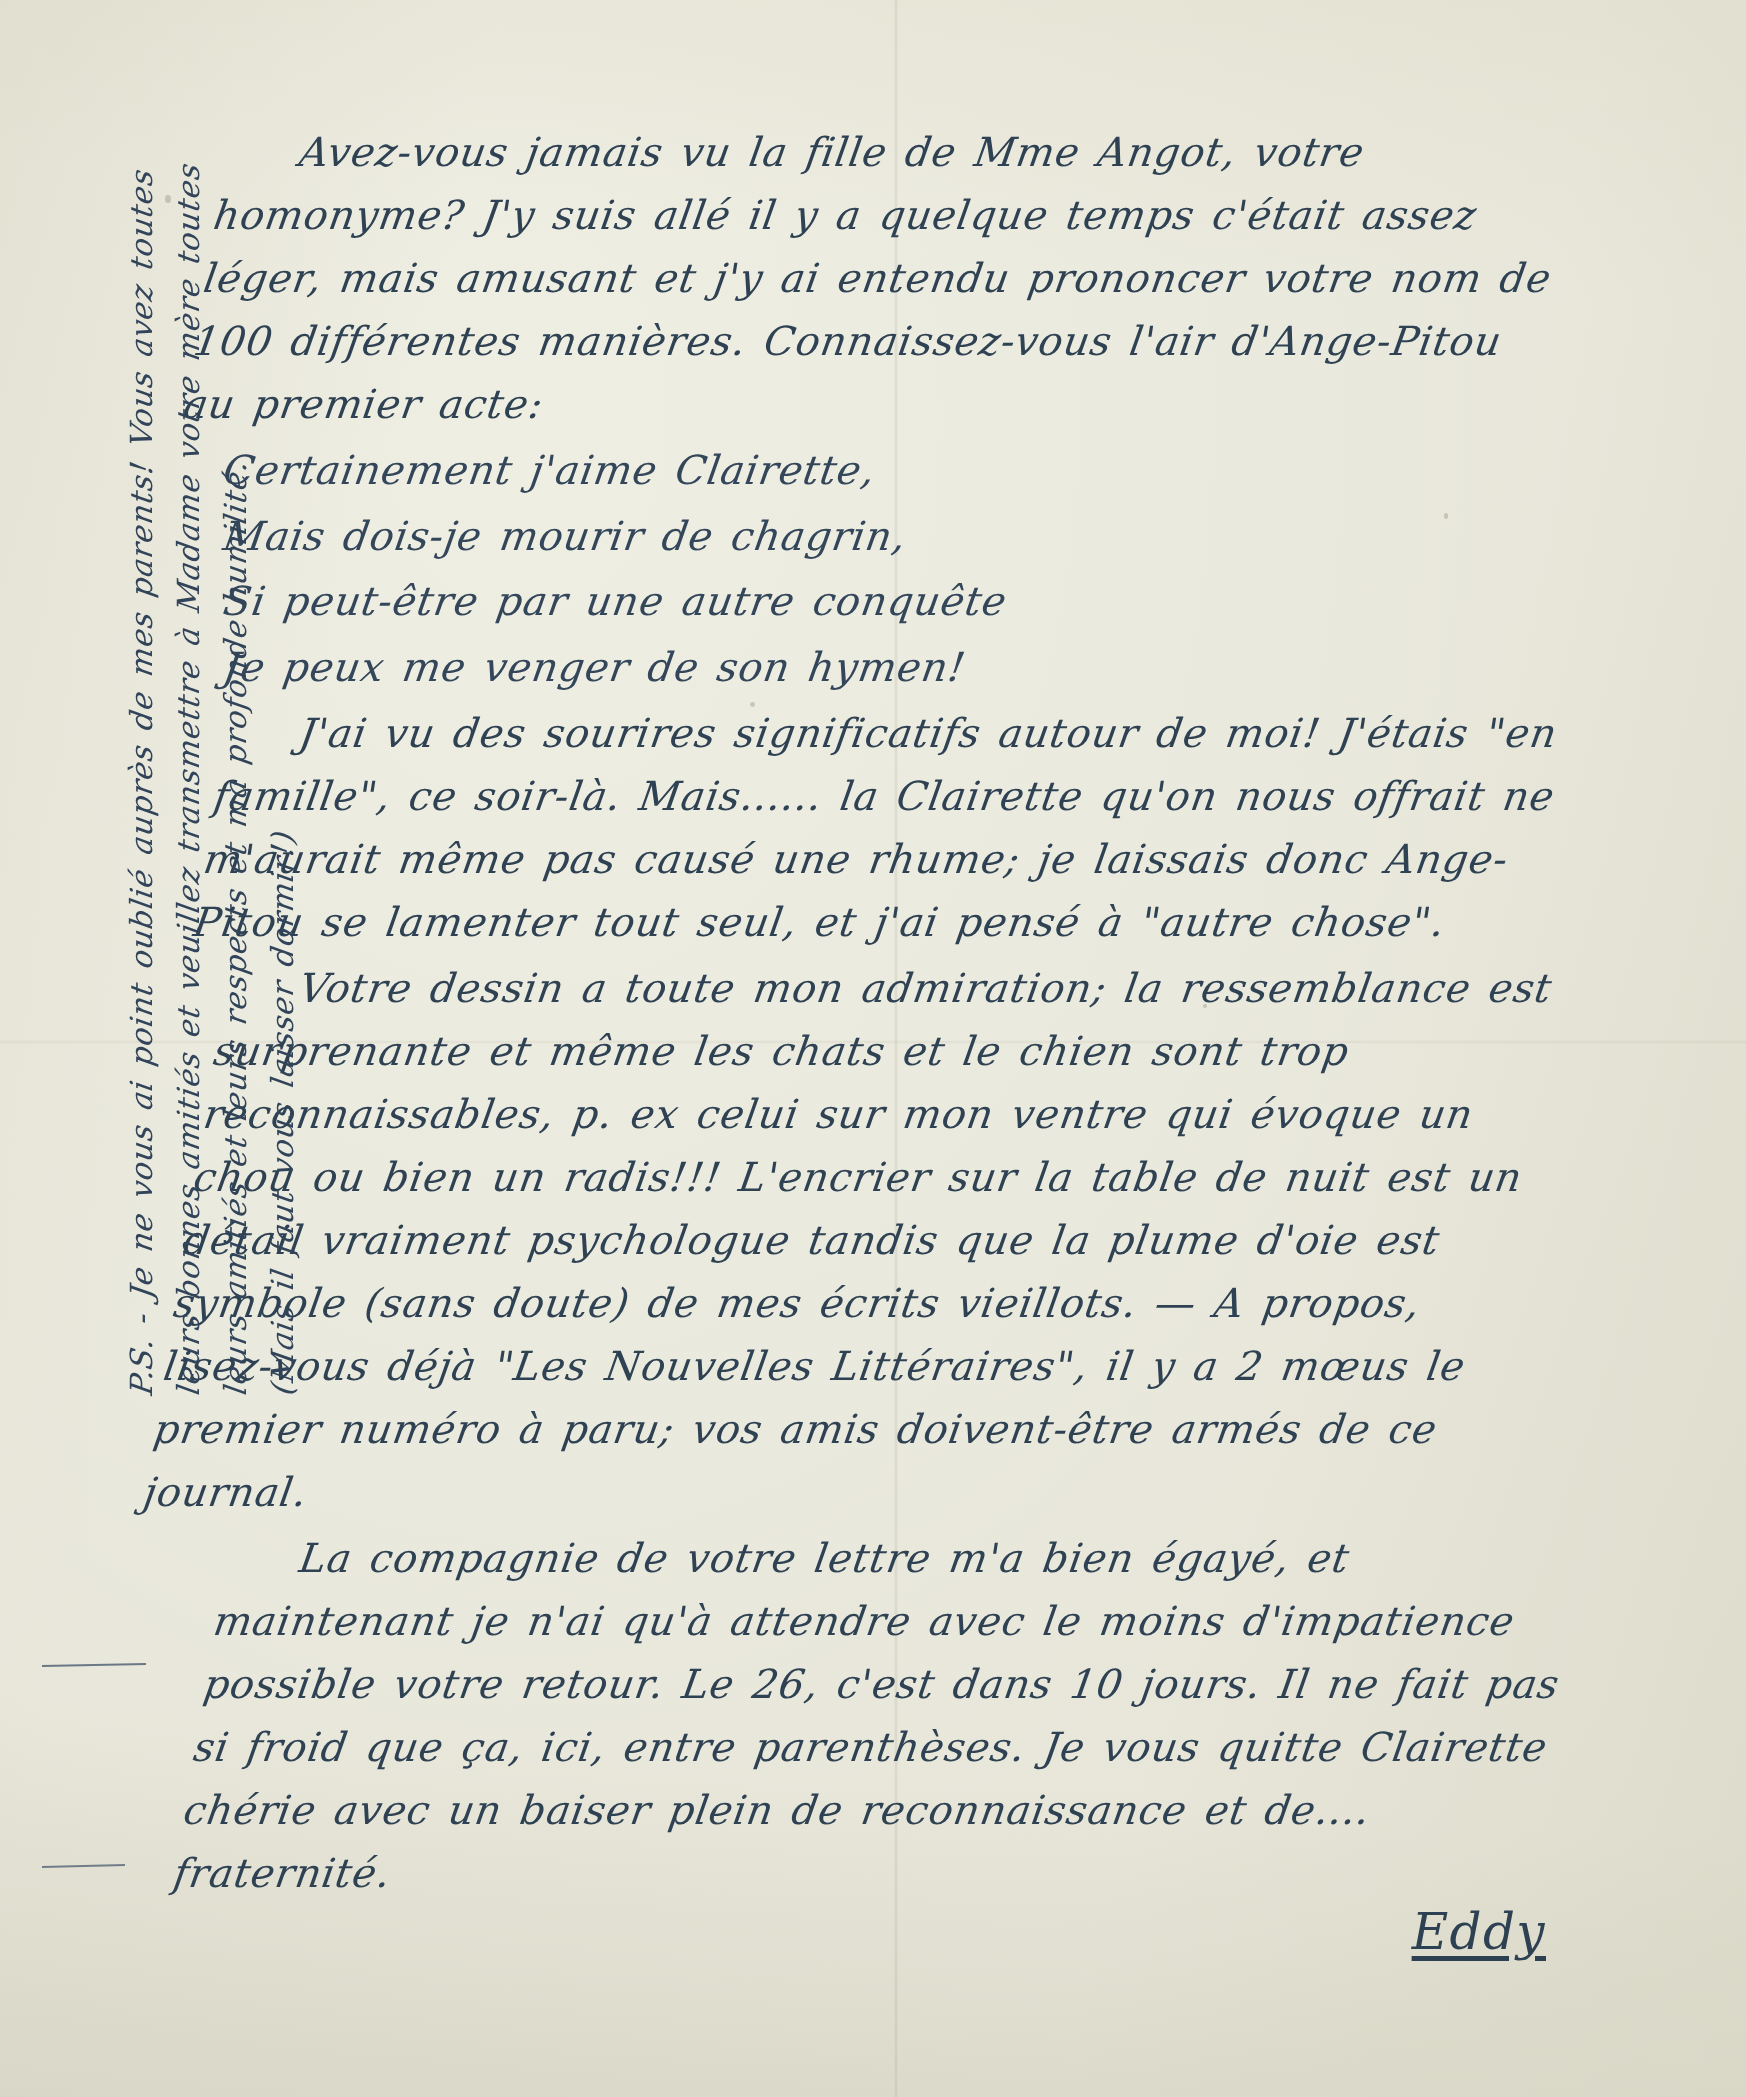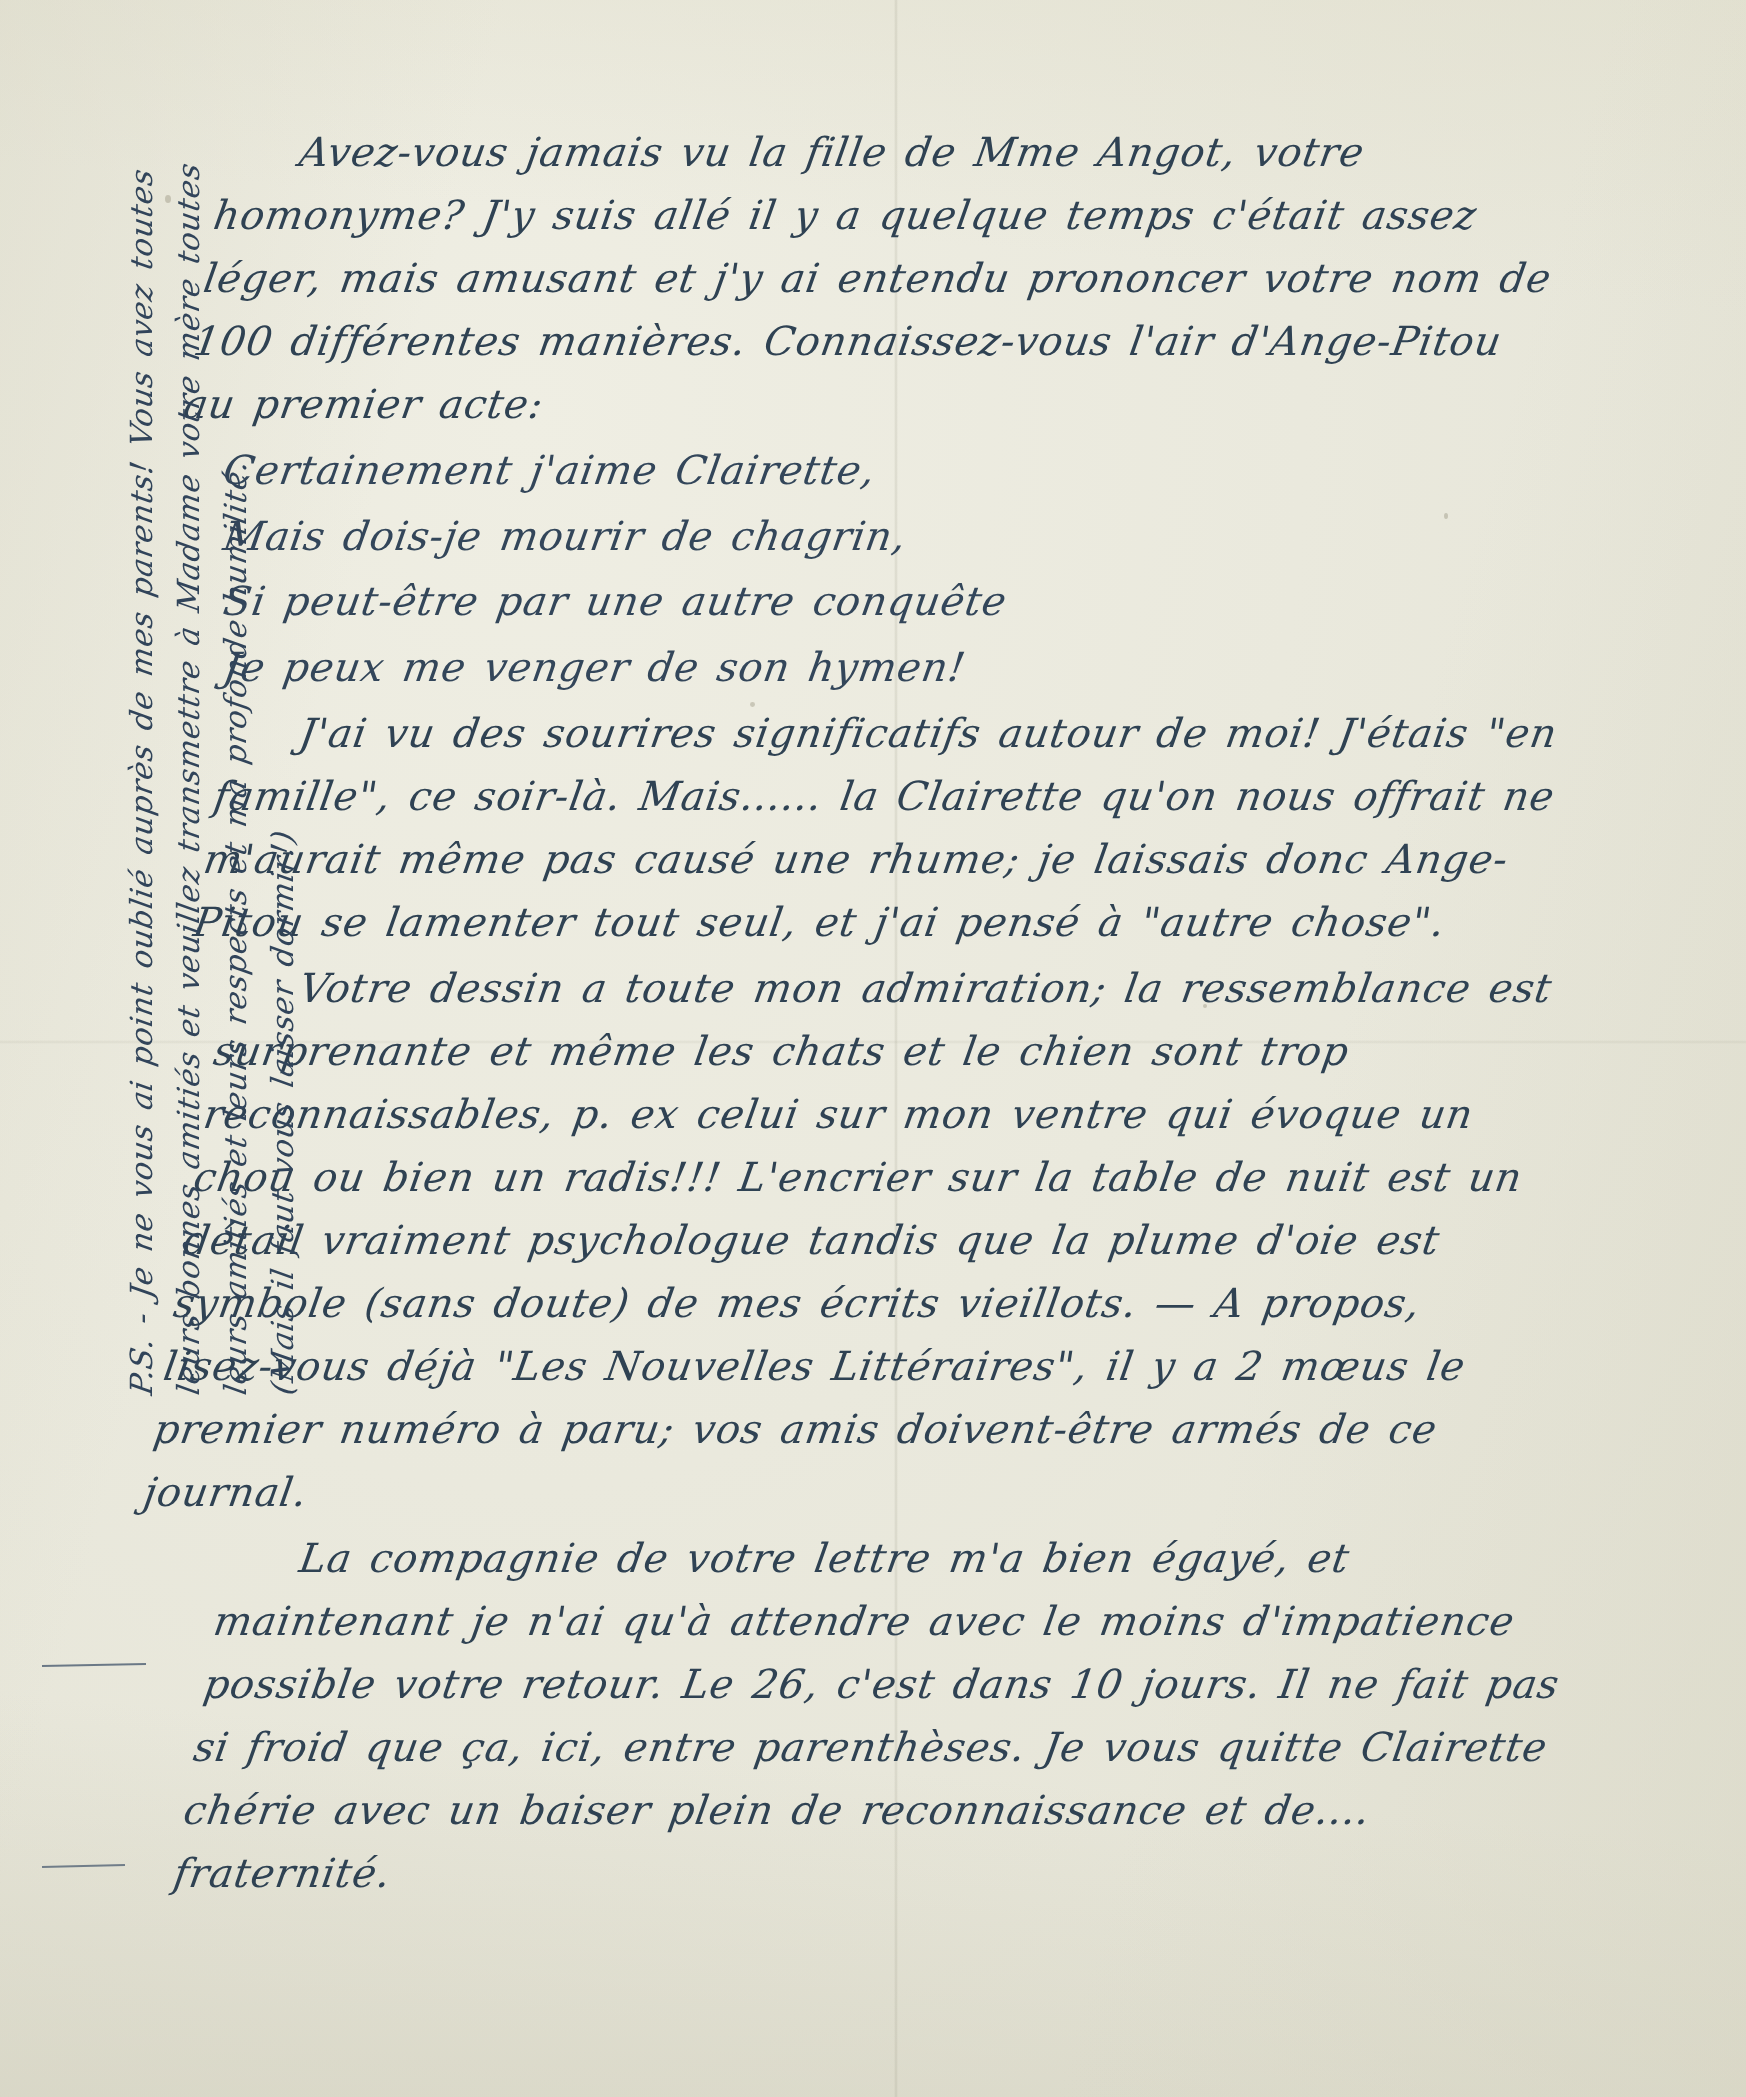--- a/index.html
+++ b/index.html
@@ -164,20 +164,23 @@
     <p class="verse">Mais dois-je mourir de chagrin,</p>
     <p class="verse">Si peut-être par une autre conquête</p>
     <p class="verse">Je peux me venger de son hymen!</p>
 
     <p class="para">J'ai vu des sourires significatifs autour de moi! J'étais "en famille", ce soir-là. Mais...... la Clairette qu'on nous offrait ne m'aurait même pas causé une rhume; je laissais donc Ange-Pitou se lamenter tout seul, et j'ai pensé à "autre chose".</p>
 
     <p class="para">Votre dessin a toute mon admiration; la ressemblance est surprenante et même les chats et le chien sont trop reconnaissables, p. ex celui sur mon ventre qui évoque un chou ou bien un radis!!! L'encrier sur la table de nuit est un détail vraiment psychologue tandis que la plume d'oie est symbole (sans doute) de mes écrits vieillots. — A propos, lisez-vous déjà "Les Nouvelles Littéraires", il y a 2 mœus le premier numéro à paru; vos amis doivent-être armés de ce journal.</p>
 
     <p class="para">La compagnie de votre lettre m'a bien égayé, et maintenant je n'ai qu'à attendre avec le moins d'impatience possible votre retour. Le 26, c'est dans 10 jours. Il ne fait pas si froid que ça, ici, entre parenthèses. Je vous quitte Clairette chérie avec un baiser plein de reconnaissance et de.... fraternité.</p>
 
+    <div class="sig-line">
+      <span class="sig">Eddy</span>
+    </div>
   </div>
 
   <div id="postscript" class="hand">
     <div class="ps-line">P.S. -  Je ne vous ai point oublié auprès de mes parents! Vous avez toutes</div>
     <div class="ps-line">leurs bonnes amitiés et veuillez transmettre à Madame votre mère toutes</div>
     <div class="ps-line">leurs amitiés et leurs respects et ma profonde humilité.</div>
     <div class="ps-line">(Mais il faut vous laisser dormir!)</div>
   </div>
 
   <div id="ps-rule"></div>

